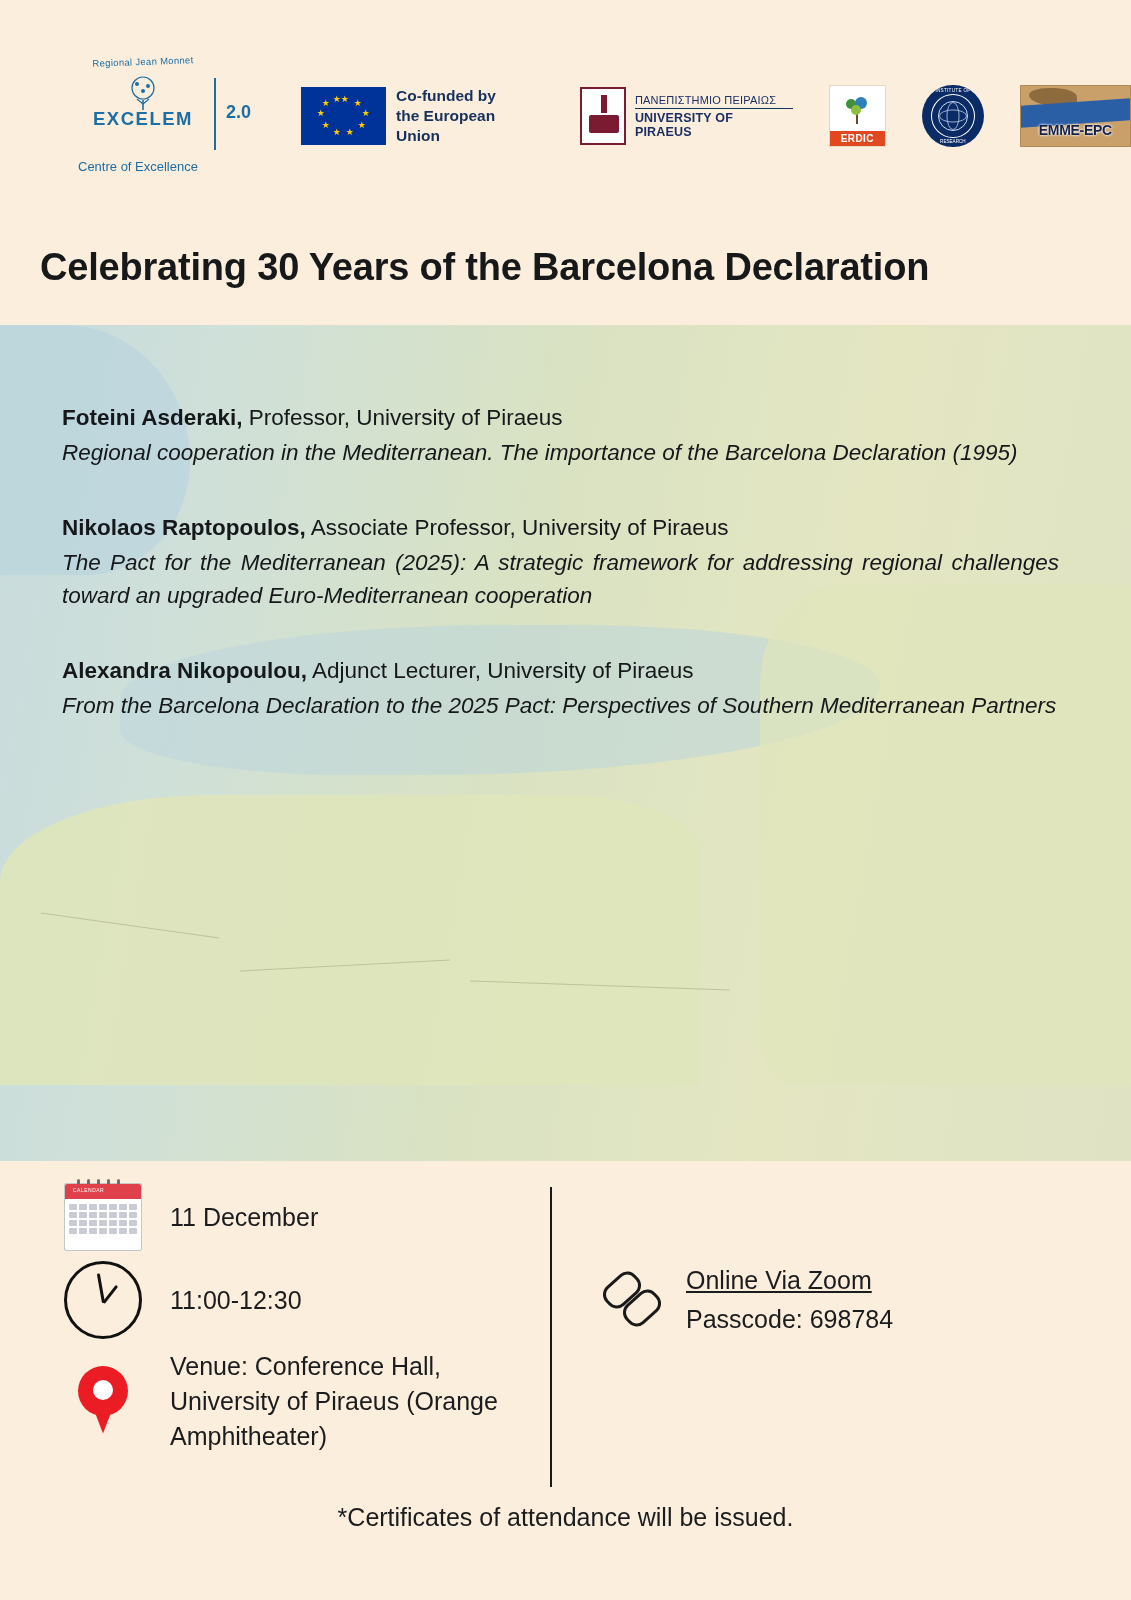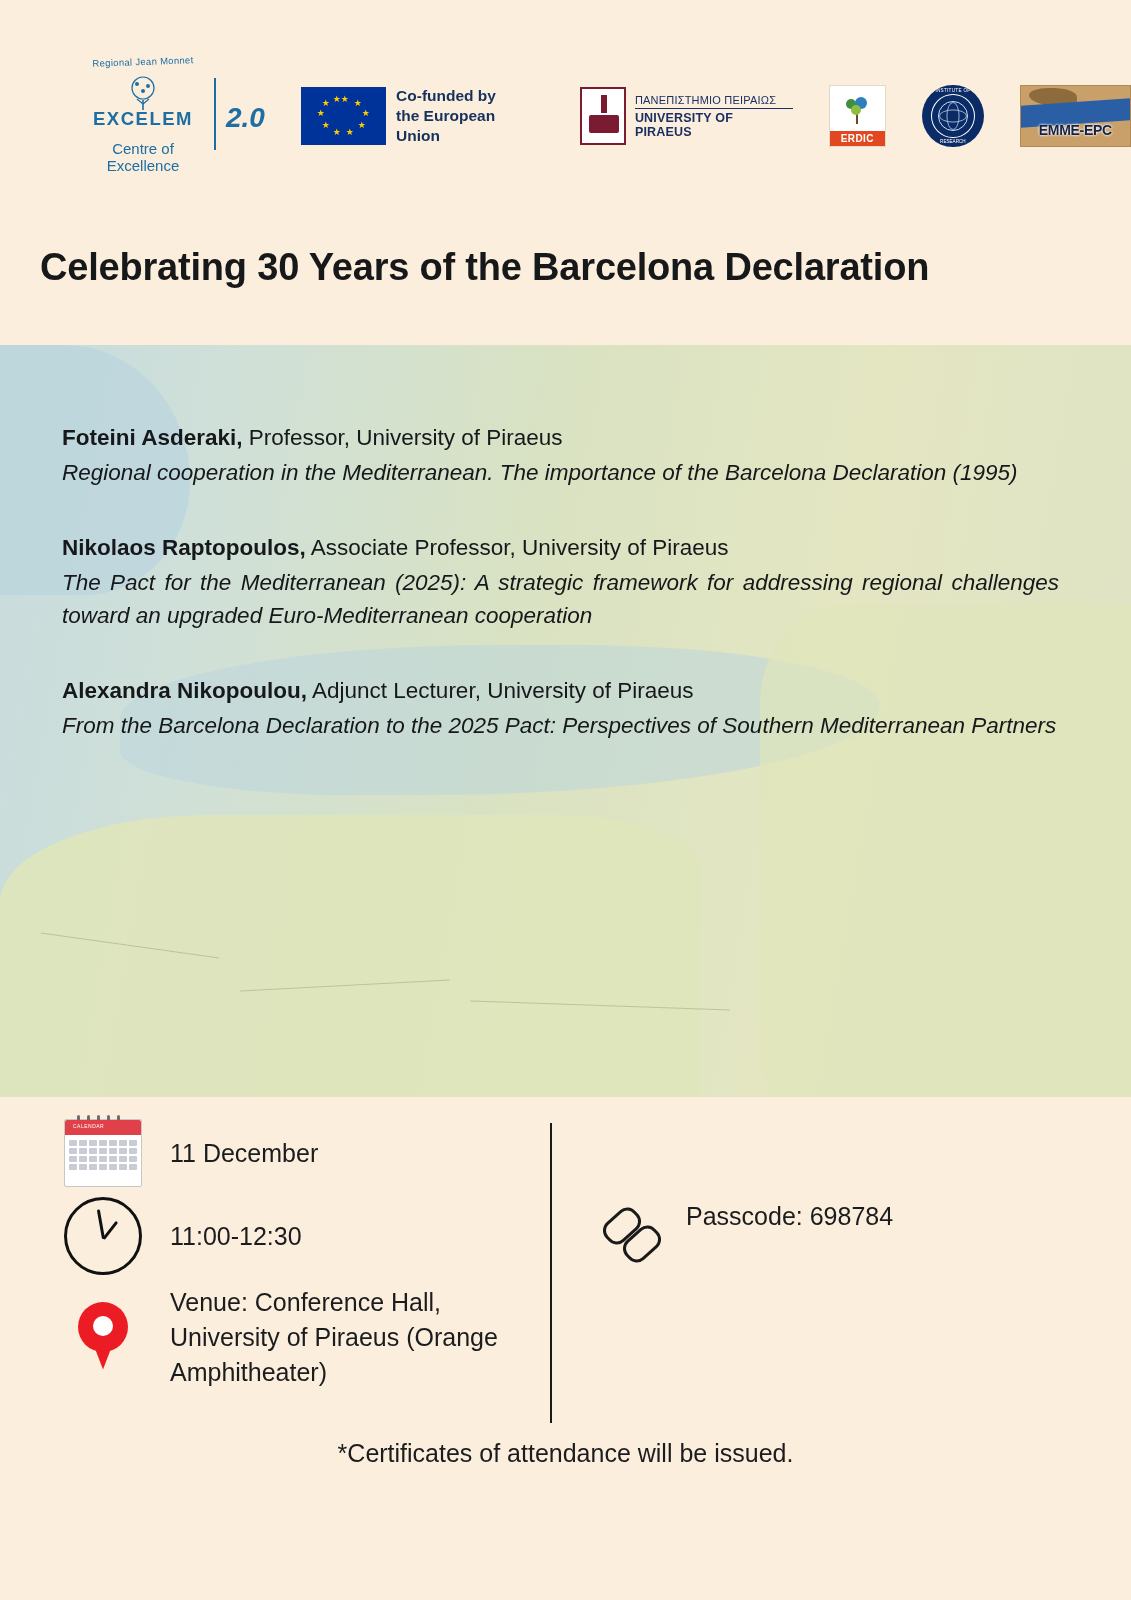--- a/index.html
+++ b/index.html
@@ -55,22 +55,21 @@
     font-size: 9.5px;
     color: #1c6ea4;
     letter-spacing: .3px;
     transform: rotate(-2deg);
   }
   .excelem .ring-text-bottom {
     position: absolute;
     bottom: 6px;
     left: 0;
     width: 130px;
-    text-align: center;
-    font-size: 15px;
+    font-size: 13px;
     color: #1c6ea4;
   }
   .excelem .tree {
     position: absolute;
     top: 22px;
     left: 40px;
   }
   .excelem .word {
     position: absolute;
     top: 56px;
@@ -87,24 +86,23 @@
     left: 136px;
     top: 26px;
     width: 1.5px;
     height: 72px;
     background: #1c6ea4;
   }
   .excelem .ver {
     position: absolute;
     left: 148px;
     top: 50px;
-    font-size: 28px;
+    font-size: 18px;
     color: #1c6ea4;
     font-weight: 600;
-    font-style: italic;
   }
 
   
   .eu-logo {
     display: flex;
     align-items: center;
     gap: 10px;
     margin-left: 22px;
   }
   .eu-flag {
@@ -296,22 +294,22 @@
   .poster-title {
     font-size: 38px;
     font-weight: bold;
     color: #17181a;
     letter-spacing: -0.2px;
   }
 
   
   .map-panel {
     position: relative;
-    margin-top: 56px;
-    height: 752px;
+    margin-top: 36px;
+    height: 836px;
     background: linear-gradient(100deg, #c8dbdd 0%, #cfe0d9 18%, #d9e2c2 45%, #e4e6c2 70%, #dfe3c4 100%);
     overflow: hidden;
   }
   .map-panel .sea-blob {
     position: absolute;
     background: #bcd6dd;
     opacity: .85;
   }
   .map-panel .land-blob {
     position: absolute;
@@ -715,20 +713,21 @@
       </div>
 
       <div class="vline"></div>
 
       <div class="col-right">
         <div class="linkicon">
           <div class="lk lk1"></div>
           <div class="lk lk2"></div>
         </div>
         <div class="right-text">
+          <div class="zoom-link">Online Via Zoom</div>
           <div>Passcode: 698784</div>
         </div>
       </div>
 
     </div>
 
     <div class="certificate">*Certificates of attendance will be issued.</div>
   </div>
 
 </div>

